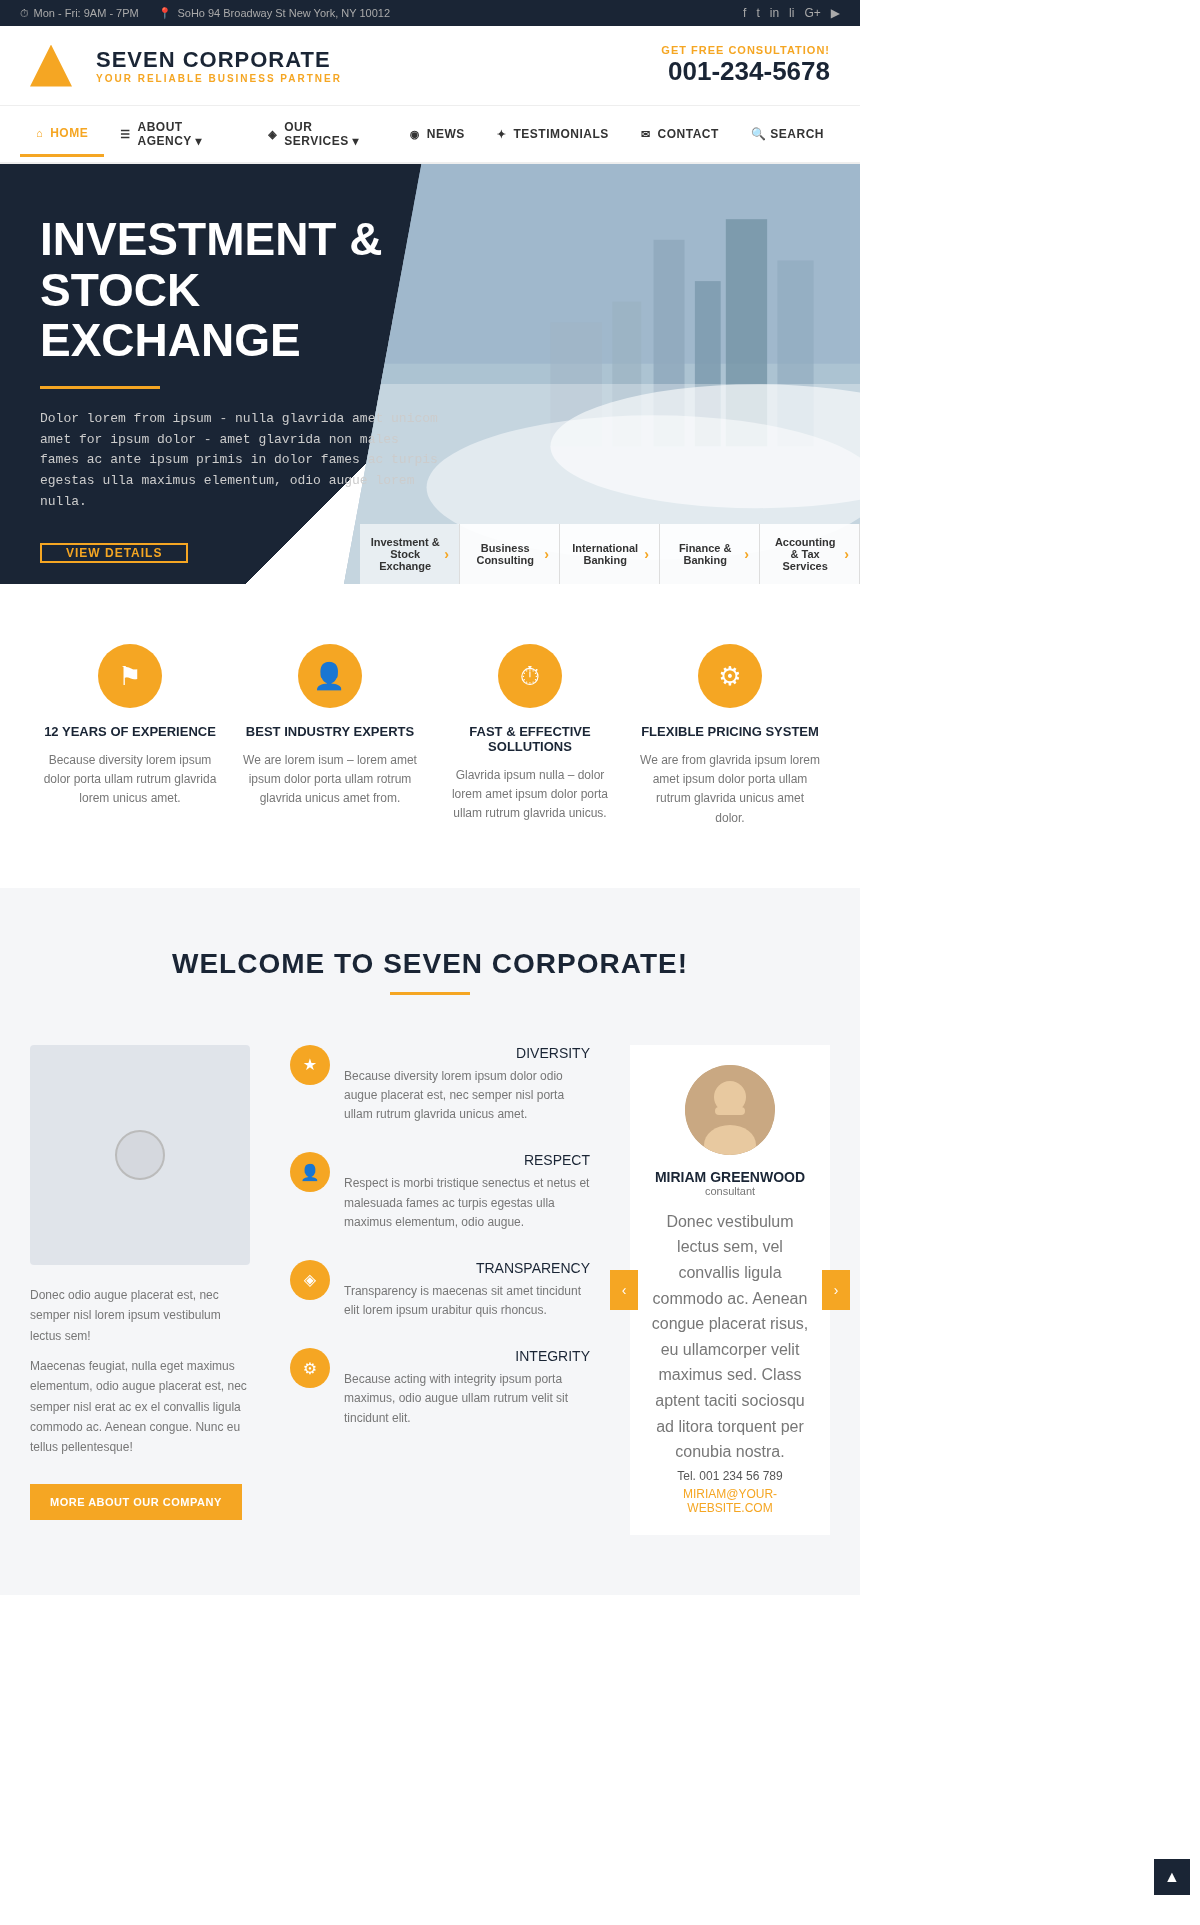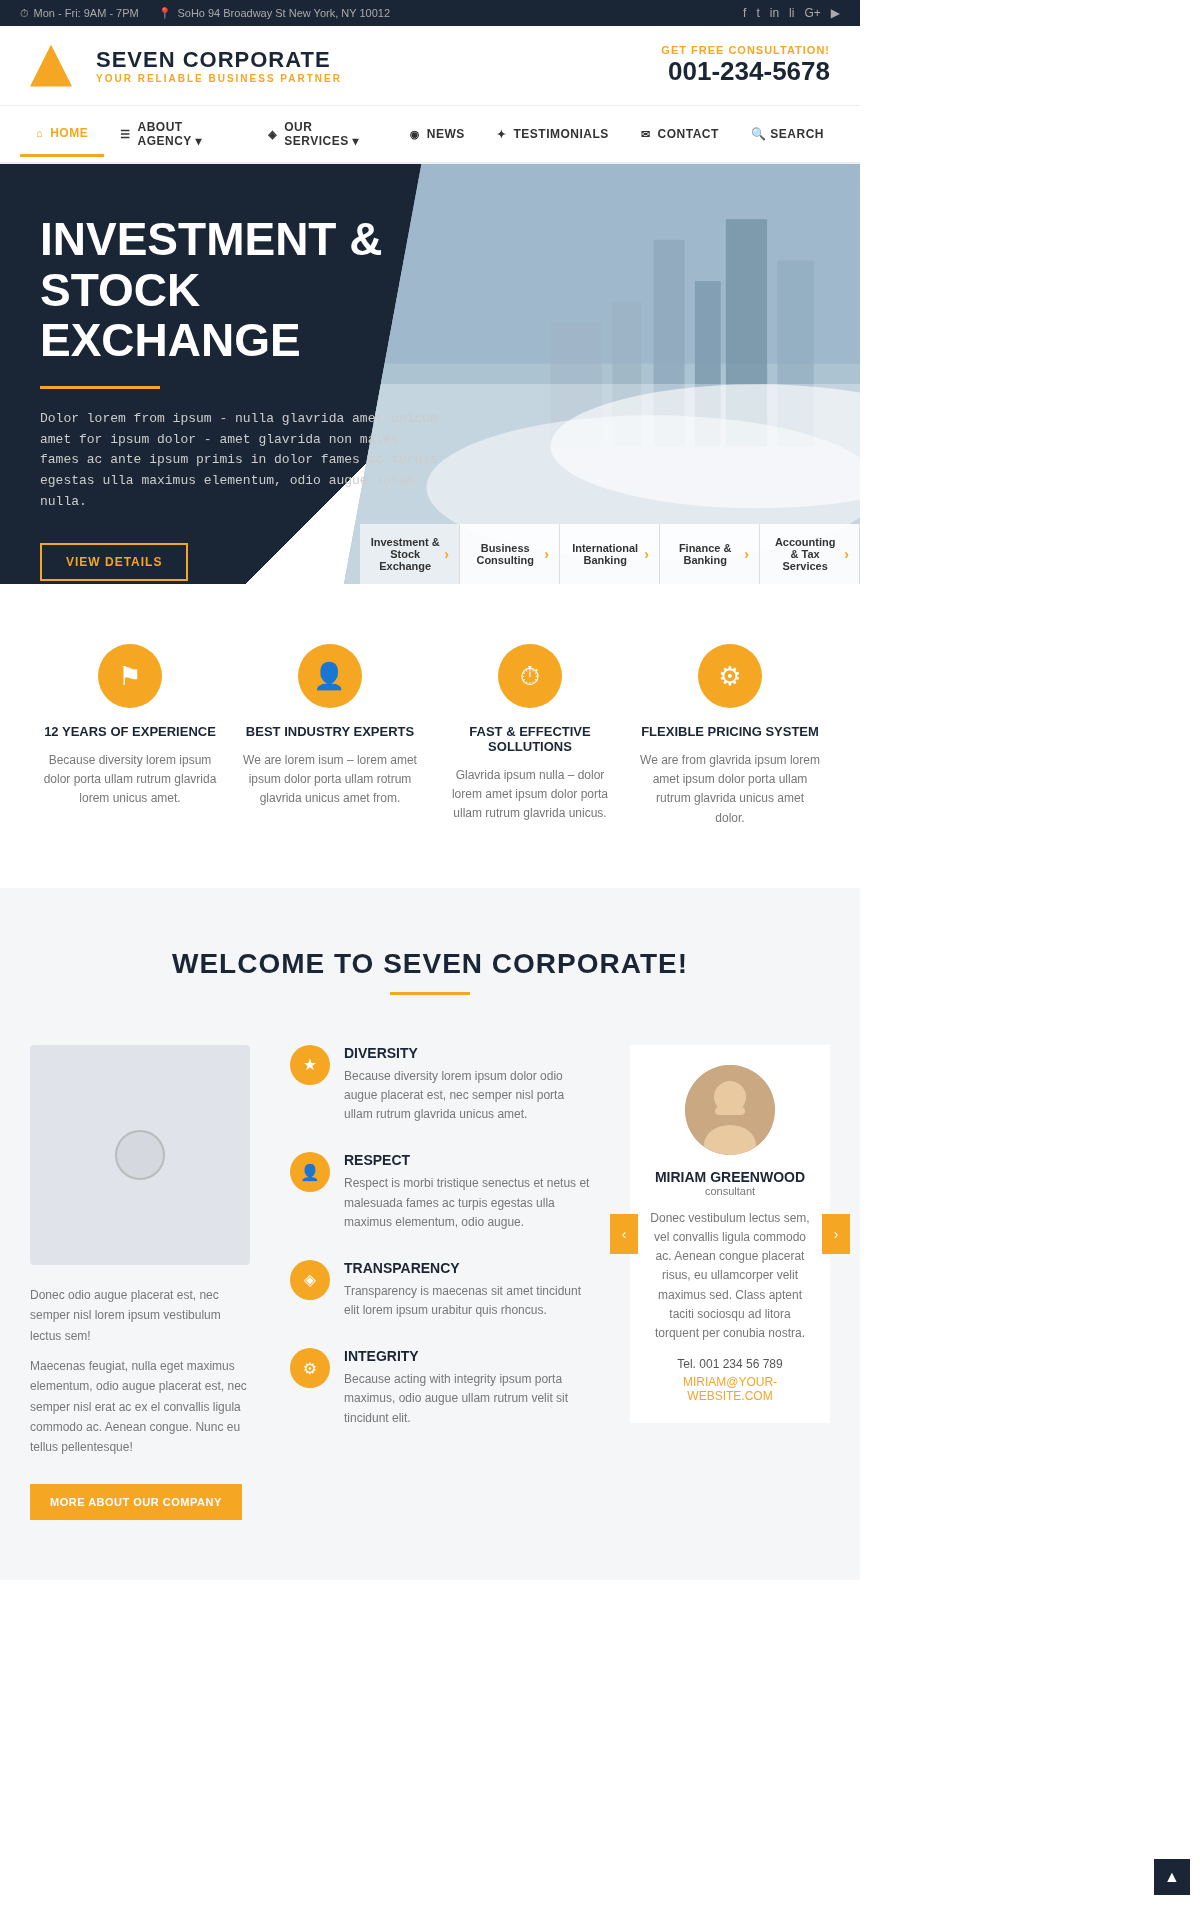--- a/index.html
+++ b/index.html
@@ -116,21 +116,21 @@
       font-size: 13px;
       line-height: 1.6;
       color: #ccc;
       margin-bottom: 30px;
       font-family: Liberation Mono, monospace;
     }
     .hero-btn {
       border: 2px solid #f5a623;
       color: #f5a623;
       background: transparent;
-      padding: 10px 24px;
+      padding: 1px 24px;
       font-size: 12px;
       font-weight: 700;
       text-transform: uppercase;
       cursor: pointer;
       letter-spacing: 1px;
     }
 
     
     .hero-tabs {
       position: absolute;
@@ -276,24 +276,25 @@
       flex-shrink: 0;
       display: flex;
       align-items: center;
       justify-content: center;
       color: #fff;
       font-size: 16px;
     }
     .value-content {}
     .value-title {
       font-size: 14px;
-      font-weight: 700;
+      font-weight: 400;
       color: #1a2535;
       text-transform: uppercase;
       margin-bottom: 6px;
+      text-align: right;
     }
     .value-text { font-size: 12px; color: #777; line-height: 1.6; }
 
     
     .about-right {
       flex: 0 0 200px;
       position: relative;
     }
     .testimonial-card {
       background: #fff;
@@ -317,24 +318,24 @@
       font-weight: 900;
       color: #1a2535;
       text-transform: uppercase;
     }
     .testimonial-role {
       font-size: 11px;
       color: #777;
       margin-bottom: 12px;
     }
     .testimonial-text {
-      font-size: 12px;
+      font-size: 16px;
       color: #777;
       line-height: 1.6;
-      margin-bottom: 14px;
+      margin-bottom: 4px;
     }
     .testimonial-tel {
       font-size: 12px;
       color: #555;
       margin-bottom: 4px;
     }
     .testimonial-email {
       font-size: 12px;
       color: #f5a623;
     }

